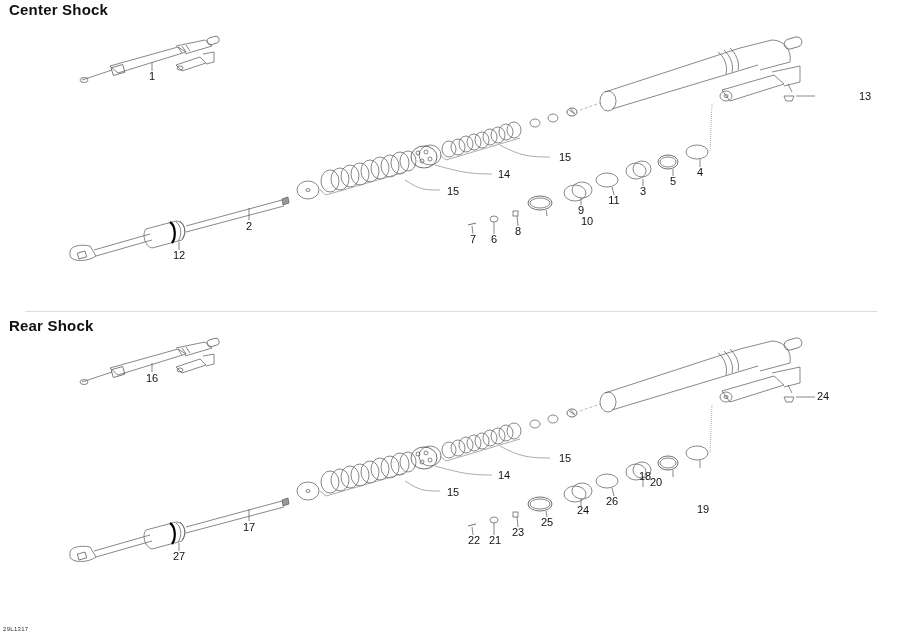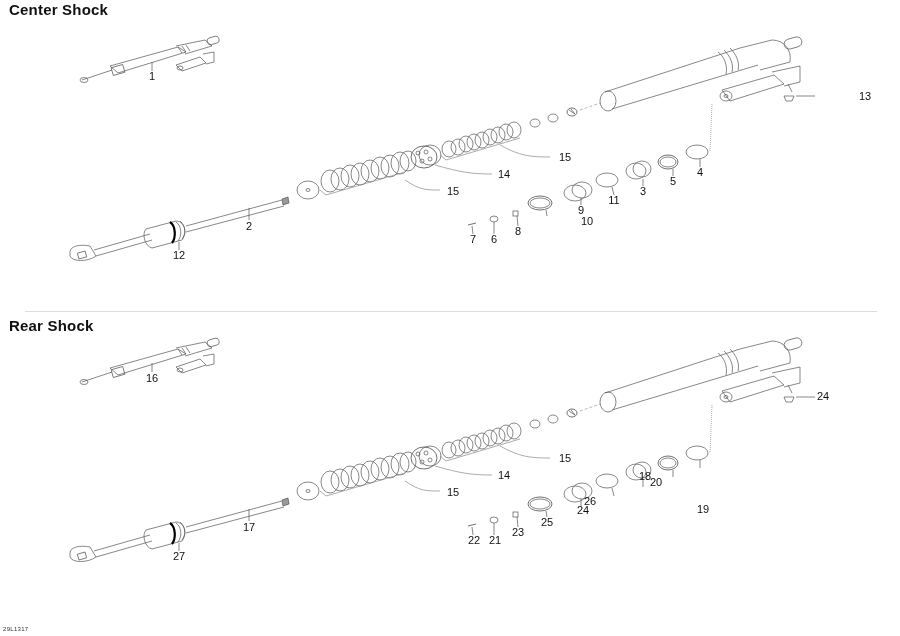--- a/index.html
+++ b/index.html
@@ -159,20 +159,20 @@
 <div class="callout" style="left:152px;top:378px;">16</div>
 <div class="callout" style="left:249px;top:527px;">17</div>
 <div class="callout" style="left:645px;top:476px;">18</div>
 <div class="callout" style="left:703px;top:473px;margin-top:36px;">19</div>
 <div class="callout" style="left:656px;top:482px;">20</div>
 <div class="callout" style="left:495px;top:540px;">21</div>
 <div class="callout" style="left:474px;top:540px;">22</div>
 <div class="callout" style="left:518px;top:532px;">23</div>
 <div class="callout" style="left:583px;top:510px;">24</div>
 <div class="callout" style="left:547px;top:522px;">25</div>
-<div class="callout" style="left:590px;top:501px;">26</div>
+<div class="callout" style="left:612px;top:501px;">26</div>
 <div class="callout" style="left:179px;top:556px;">27</div>
 <div class="callout" style="left:823px;top:396px;">24</div>
 <div class="callout" style="left:504px;top:475px;">14</div>
 <div class="callout" style="left:453px;top:492px;">15</div>
 <div class="callout" style="left:565px;top:458px;">15</div>
 
 <div class="ref" style="left:3px;top:626px;">29L1317</div>
 
 </body></html>

